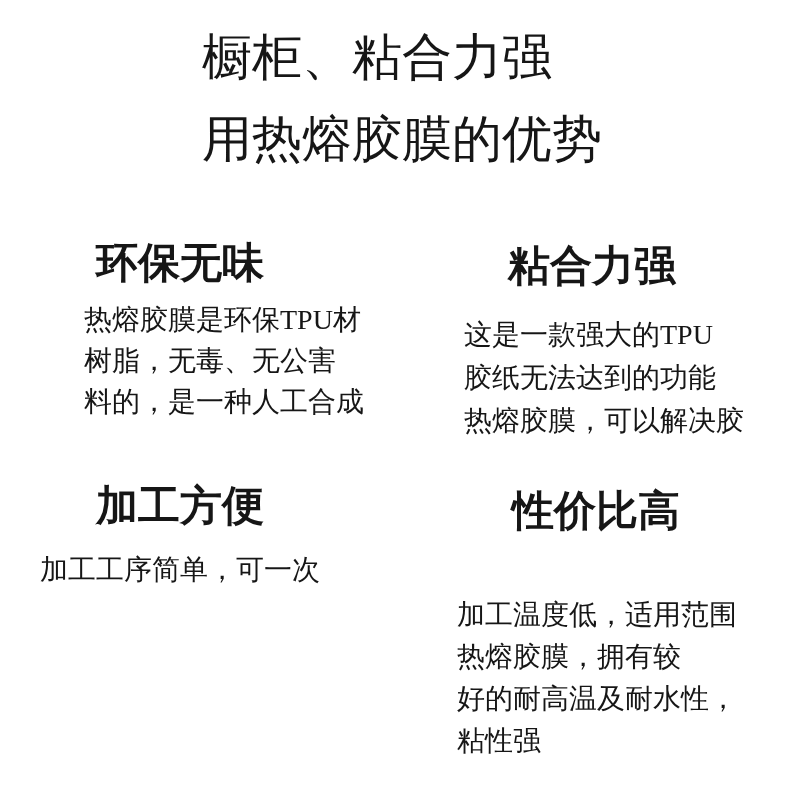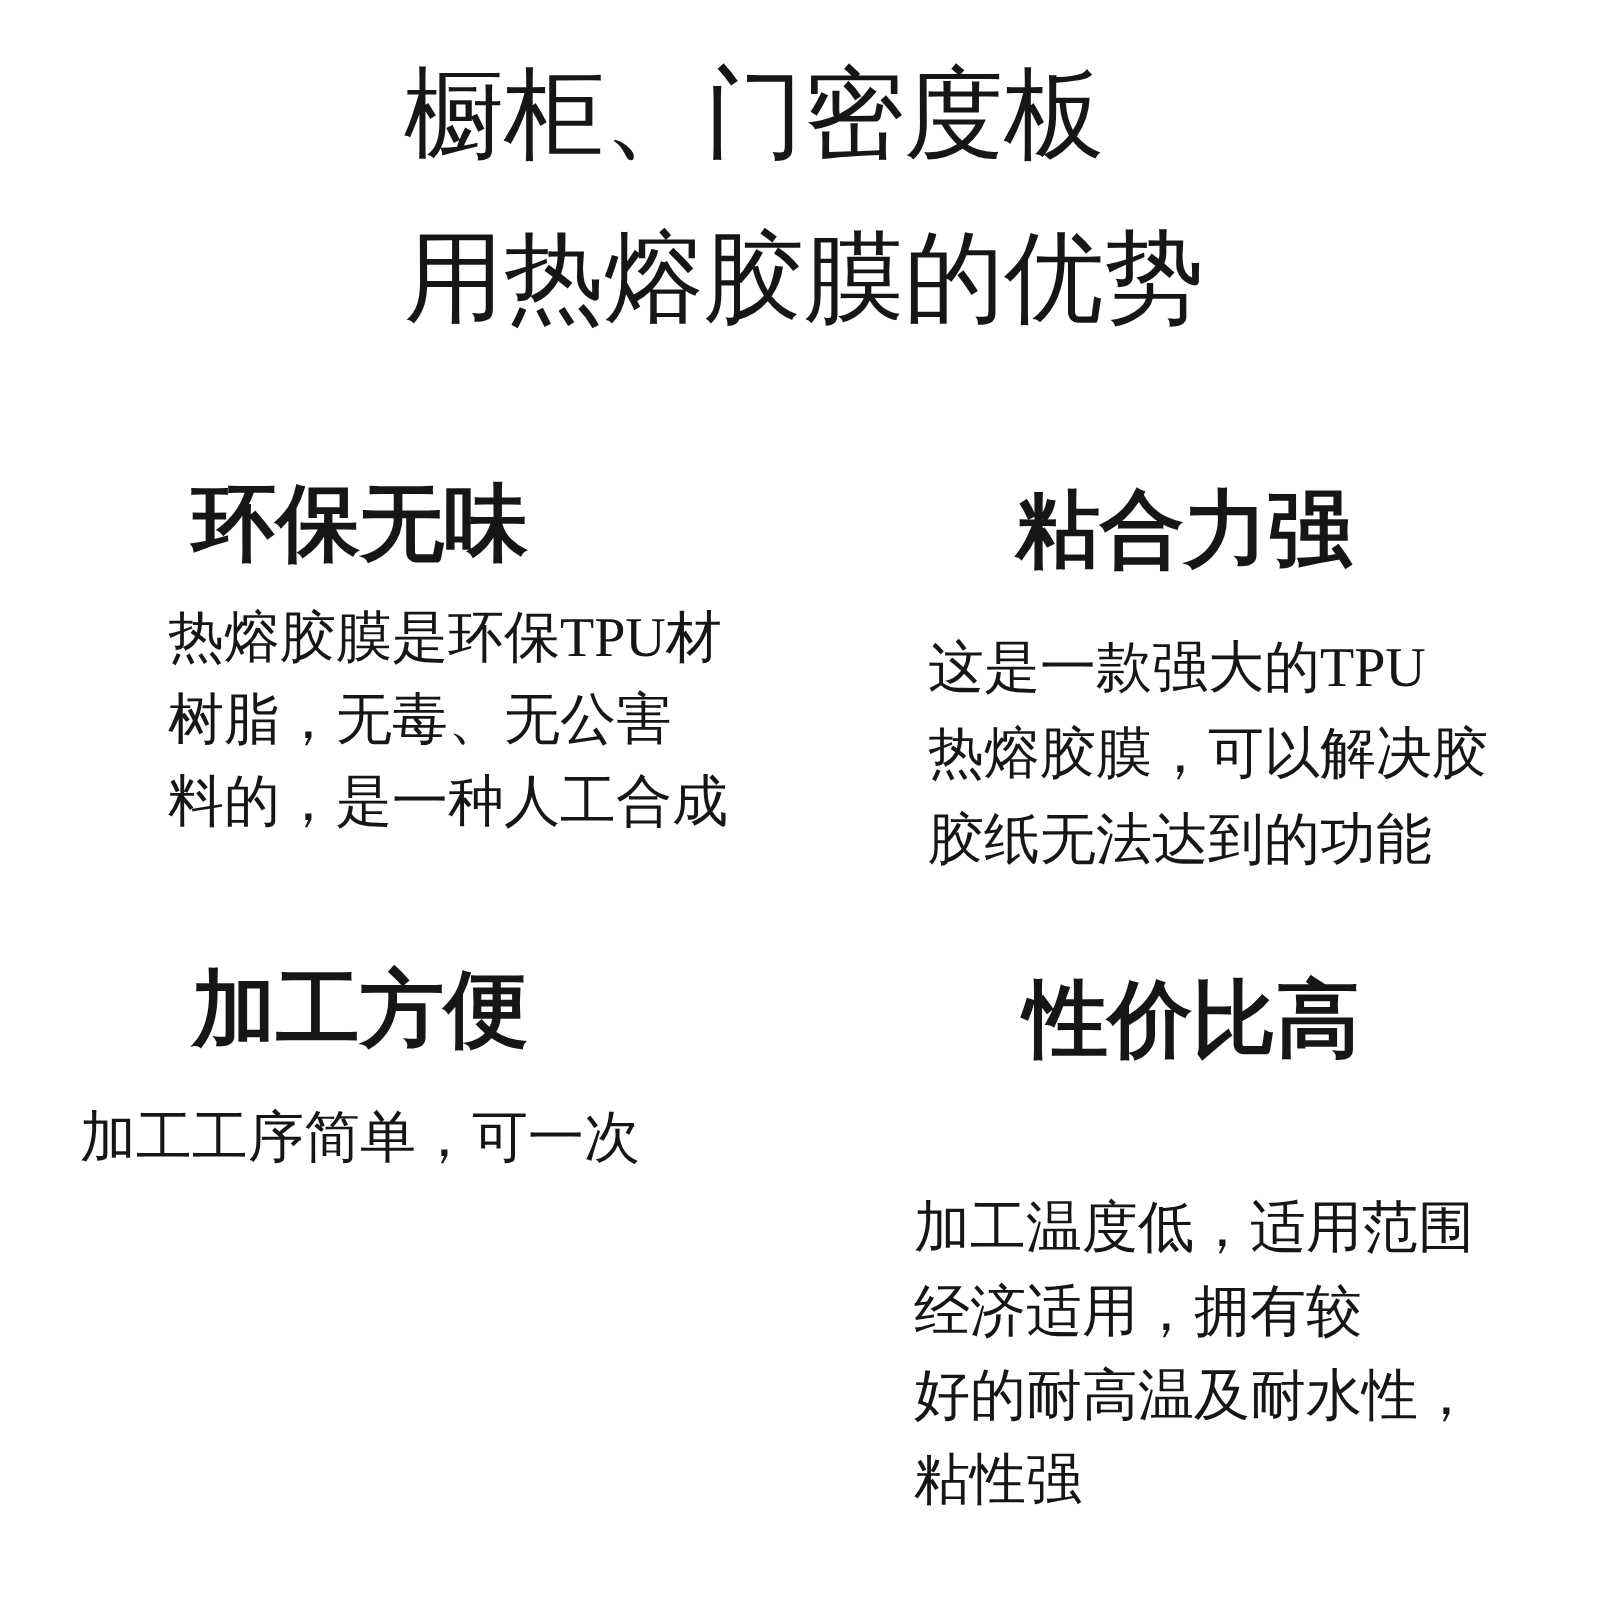--- a/index.html
+++ b/index.html
@@ -39,41 +39,41 @@
   .section-body .body-line {
     white-space: nowrap;
   }
   .lh41 .body-line { line-height: 41px; margin-left: 44px; }
   .lh42 .body-line { line-height: 42px; }
   .lh43 .body-line { line-height: 43px; }
 </style>
 </head>
 <body>
 
-<div class="abs title-line" style="left:202px; top:31px;">橱柜、门密度板</div>
+<div class="abs title-line" style="left:202px; top:31px;">橱柜、粘合力强</div>
 <div class="abs title-line" style="left:202px; top:113px;">用热熔胶膜的优势</div>
 
 <div class="abs section-heading" style="left:40px; top:240px; width:280px;">环保无味</div>
 <div class="abs section-body lh41" style="left:40px; top:299px;">
   <div class="body-line">热熔胶膜是环保TPU材</div>
   <div class="body-line">树脂，无毒、无公害</div>
   <div class="body-line">料的，是一种人工合成</div>
 </div>
 
 <div class="abs section-heading" style="left:458px; top:243px; width:268px;">粘合力强</div>
 <div class="abs section-body lh43" style="left:464px; top:313px;">
   <div class="body-line">这是一款强大的TPU</div>
+  <div class="body-line">胶纸无法达到的功能</div>
   <div class="body-line">热熔胶膜，可以解决胶</div>
-  <div class="body-line">胶纸无法达到的功能</div>
 </div>
 
 <div class="abs section-heading" style="left:40px; top:483px; width:280px;">加工方便</div>
 <div class="abs section-body lh42" style="left:40px; top:549px;">
   <div class="body-line">加工工序简单，可一次</div>
 </div>
 
 <div class="abs section-heading" style="left:458px; top:488px; width:276px;">性价比高</div>
 <div class="abs section-body lh42" style="left:457px; top:551px;margin-top:43px;">
   <div class="body-line">加工温度低，适用范围</div>
-  <div class="body-line">经济适用，拥有较</div>
+  <div class="body-line">热熔胶膜，拥有较</div>
   <div class="body-line">好的耐高温及耐水性，</div>
   <div class="body-line">粘性强</div>
 </div>
 
 </body></html>

